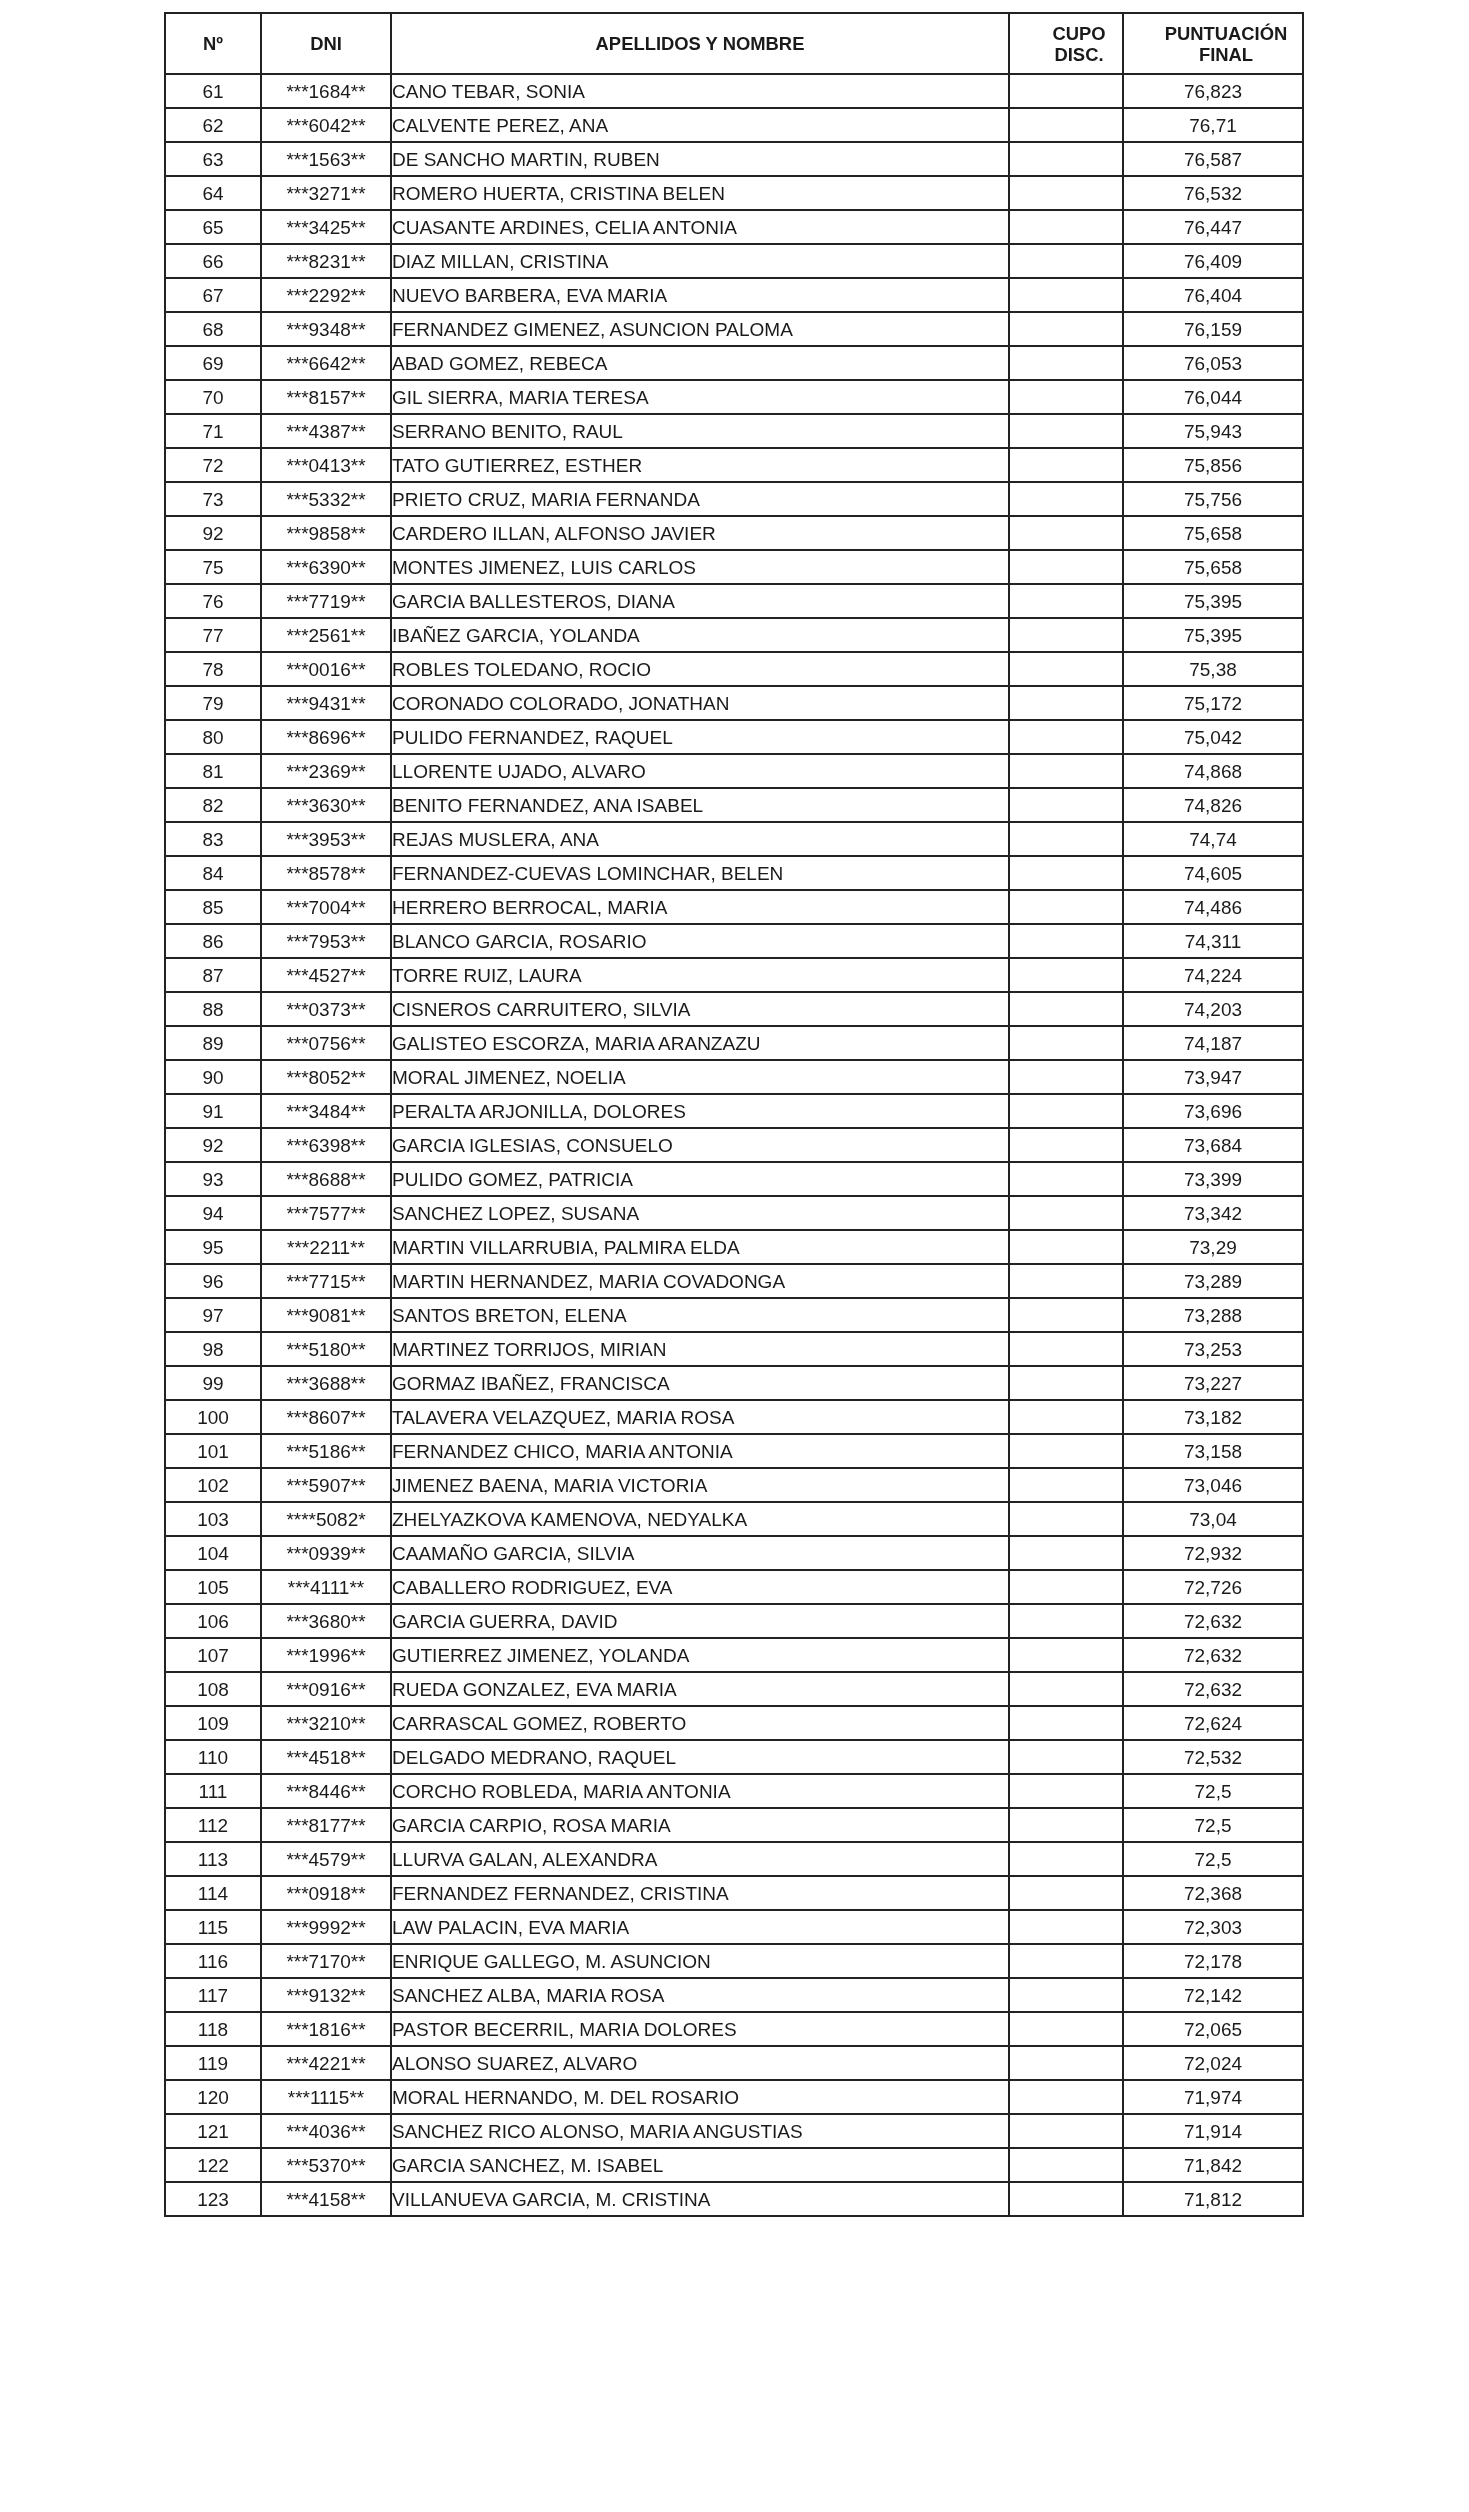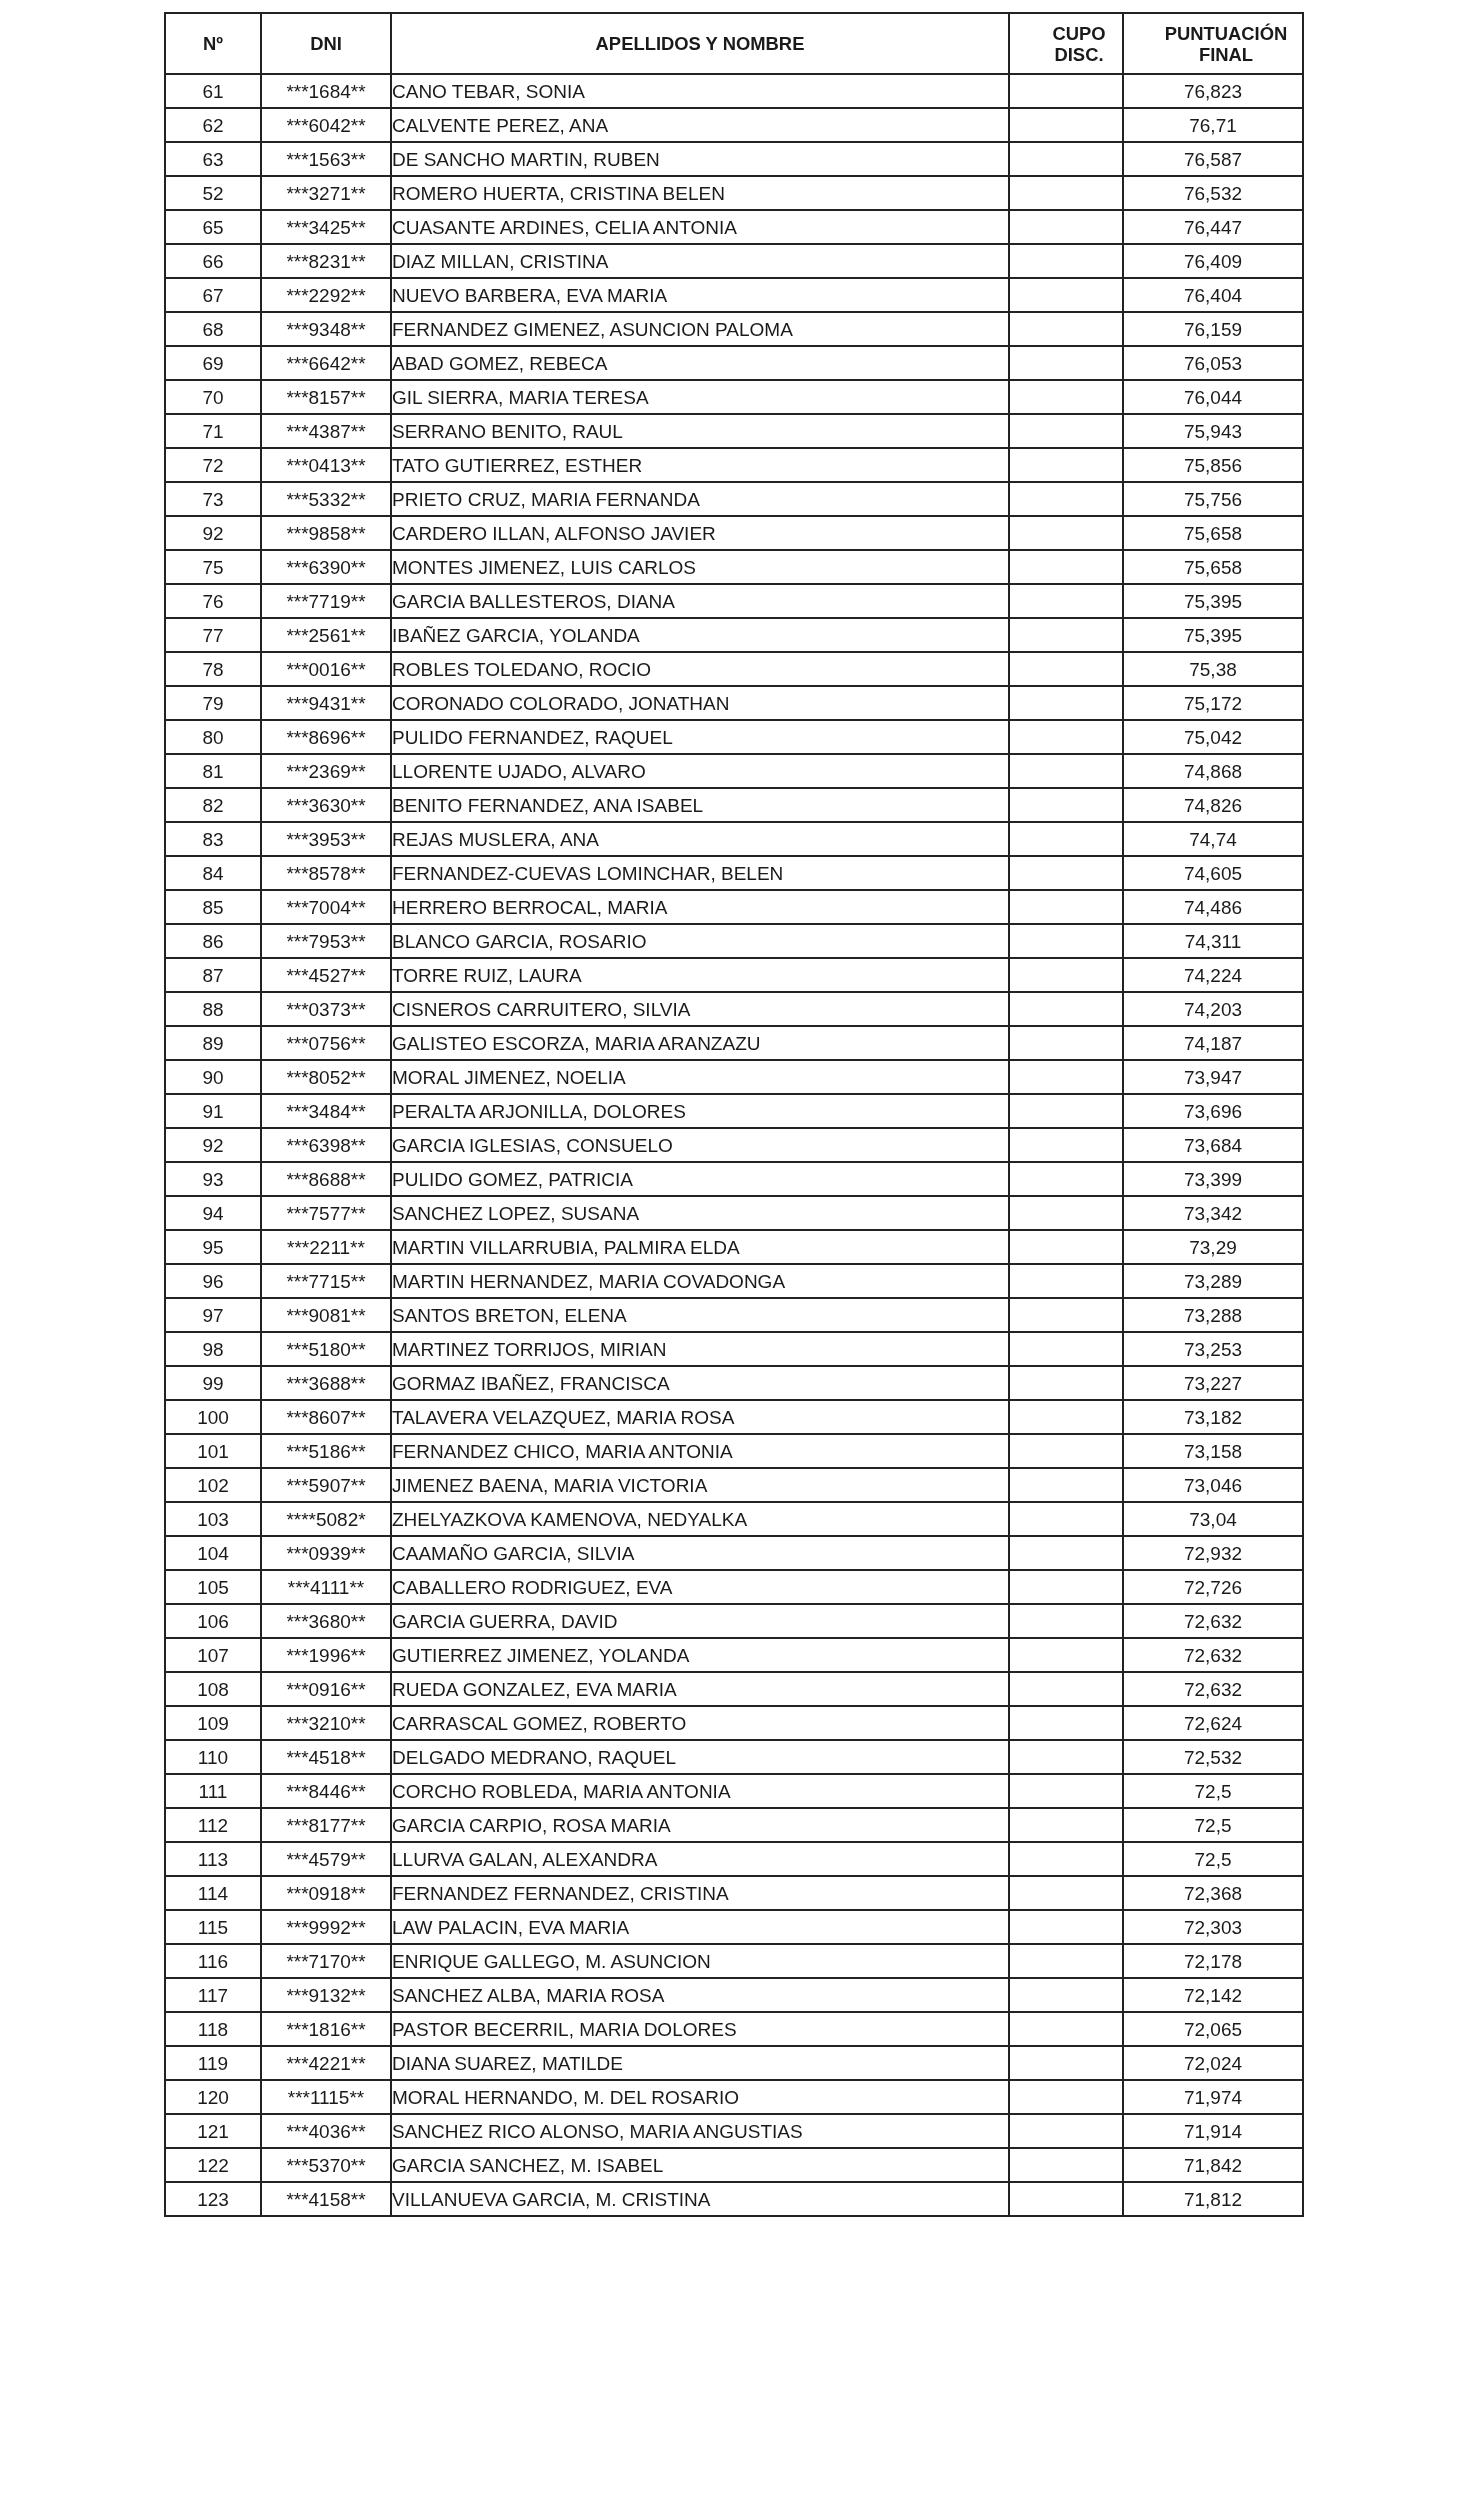--- a/index.html
+++ b/index.html
@@ -89,21 +89,21 @@
           <td class="score">76,71</td>
         </tr>
         <tr>
           <td class="num">63</td>
           <td class="dni">***1563**</td>
           <td class="name">DE SANCHO MARTIN, RUBEN</td>
           <td class="cupo"></td>
           <td class="score">76,587</td>
         </tr>
         <tr>
-          <td class="num">52</td>
+          <td class="num">64</td>
           <td class="dni">***3271**</td>
           <td class="name">ROMERO HUERTA, CRISTINA BELEN</td>
           <td class="cupo"></td>
           <td class="score">76,532</td>
         </tr>
         <tr>
           <td class="num">65</td>
           <td class="dni">***3425**</td>
           <td class="name">CUASANTE ARDINES, CELIA ANTONIA</td>
           <td class="cupo"></td>
@@ -476,21 +476,21 @@
         <tr>
           <td class="num">118</td>
           <td class="dni">***1816**</td>
           <td class="name">PASTOR BECERRIL, MARIA DOLORES</td>
           <td class="cupo"></td>
           <td class="score">72,065</td>
         </tr>
         <tr>
           <td class="num">119</td>
           <td class="dni">***4221**</td>
-          <td class="name">DIANA SUAREZ, MATILDE</td>
+          <td class="name">ALONSO SUAREZ, ALVARO</td>
           <td class="cupo"></td>
           <td class="score">72,024</td>
         </tr>
         <tr>
           <td class="num">120</td>
           <td class="dni">***1115**</td>
           <td class="name">MORAL HERNANDO, M. DEL ROSARIO</td>
           <td class="cupo"></td>
           <td class="score">71,974</td>
         </tr>

